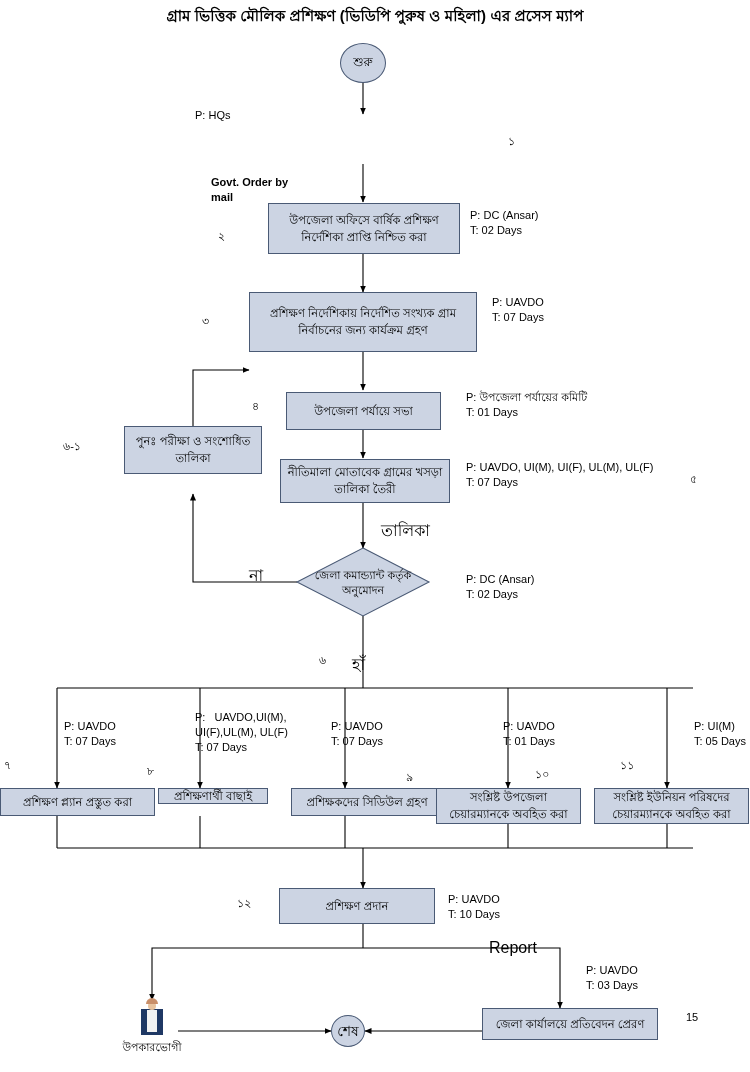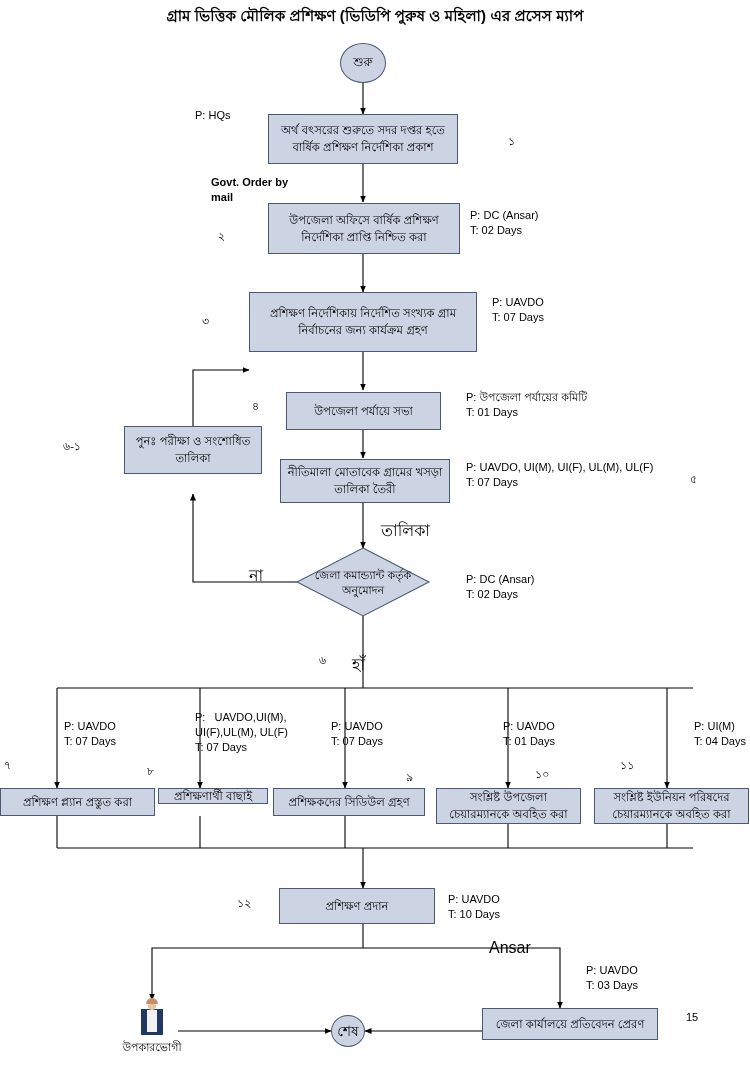--- a/index.html
+++ b/index.html
@@ -185,39 +185,38 @@
       <path d="M482,1031 L365,1031" marker-end="url(#arrow)"></path>
 
       <path d="M178,1031 L331,1031" marker-end="url(#arrow)"></path>
 
       <path d="M363,548 L429,582 L363,616 L297,582 Z" fill="#ccd4e3" stroke="#4a5a75"></path>
     </g>
   </svg>
 
   <div class="node start-node" style="left:340px; top:43px; width:46px; height:40px;">শুরু</div>
 
-  <div class="node" style="left:268px; top:114px; width:190px; height:50px;">অর্থ বৎসরের শুরুতে সদর দপ্তর হতে বার্ষিক প্রশিক্ষণ নির্দেশিকা প্রকাশ</div>
 
   <div class="node" style="left:268px; top:203px; width:192px; height:51px;">উপজেলা অফিসে বার্ষিক প্রশিক্ষণ নির্দেশিকা প্রাপ্তি নিশ্চিত করা</div>
 
   <div class="node" style="left:249px; top:292px; width:228px; height:60px;">প্রশিক্ষণ নির্দেশিকায় নির্দেশিত সংখ্যক গ্রাম নির্বাচনের জন্য কার্যক্রম গ্রহণ</div>
 
   <div class="node" style="left:286px; top:392px; width:155px; height:38px;">উপজেলা পর্যায়ে  সভা</div>
 
   <div class="node" style="left:280px; top:459px; width:170px; height:44px;">নীতিমালা মোতাবেক গ্রামের খসড়া তালিকা তৈরী</div>
 
   <div class="node" style="left:124px; top:426px; width:138px; height:48px;">পুনঃ পরীক্ষা ও সংশোধিত তালিকা</div>
 
   <div class="diamond-label" style="left:310px; top:557px; width:106px; height:52px;">জেলা কমান্ড্যান্ট কর্তৃক অনুমোদন</div>
 
   <div class="node" style="left:0px; top:788px; width:155px; height:28px;">প্রশিক্ষণ প্ল্যান প্রস্তুত করা</div>
 
   <div class="node" style="left:158px; top:788px; width:110px; height:16px;">প্রশিক্ষণার্থী বাছাই</div>
 
-  <div class="node" style="left:273px; top:788px; width:152px; height:28px;">প্রশিক্ষকদের সিডিউল গ্রহণ</div>
+  <div class="node" style="left:291px; top:788px; width:152px; height:28px;">প্রশিক্ষকদের সিডিউল গ্রহণ</div>
 
   <div class="node" style="left:436px; top:788px; width:145px; height:36px;">সংশ্লিষ্ট উপজেলা চেয়ারম্যানকে অবহিত করা</div>
 
   <div class="node" style="left:594px; top:788px; width:155px; height:36px;">সংশ্লিষ্ট ইউনিয়ন পরিষদের চেয়ারম্যানকে অবহিত করা</div>
 
   <div class="node" style="left:279px; top:888px; width:156px; height:36px;">প্রশিক্ষণ প্রদান</div>
 
   <div class="node" style="left:482px; top:1008px; width:176px; height:32px;">জেলা কার্যালয়ে প্রতিবেদন প্রেরণ</div>
 
   <div class="node end-node" style="left:331px; top:1015px; width:34px; height:32px;">শেষ</div>
@@ -263,26 +262,26 @@
 UI(F),UL(M), UL(F)
 T: 07 Days</div>
 
   <div class="ann" style="left:331px; top:719px;">P: UAVDO
 T: 07 Days</div>
 
   <div class="ann" style="left:503px; top:719px;">P: UAVDO
 T: 01 Days</div>
 
   <div class="ann" style="left:694px; top:719px;">P: UI(M)
-T: 04 Days</div>
+T: 05 Days</div>
 
   <div class="ann" style="left:448px; top:892px;">P: UAVDO
 T: 10 Days</div>
 
-  <div class="edge-label" style="left:489px; top:939px;">Ansar</div>
+  <div class="edge-label" style="left:489px; top:939px;">Report</div>
 
   <div class="ann" style="left:586px; top:963px;">P: UAVDO
 T: 03 Days</div>
 
   <div class="num" style="left:508px; top:133px;">১</div>
   <div class="num" style="left:218px; top:228px;">২</div>
   <div class="num" style="left:202px; top:313px;">৩</div>
   <div class="num" style="left:252px; top:398px;">৪</div>
   <div class="num" style="left:690px; top:471px;">৫</div>
   <div class="num" style="left:63px; top:438px;">৬-১</div>

